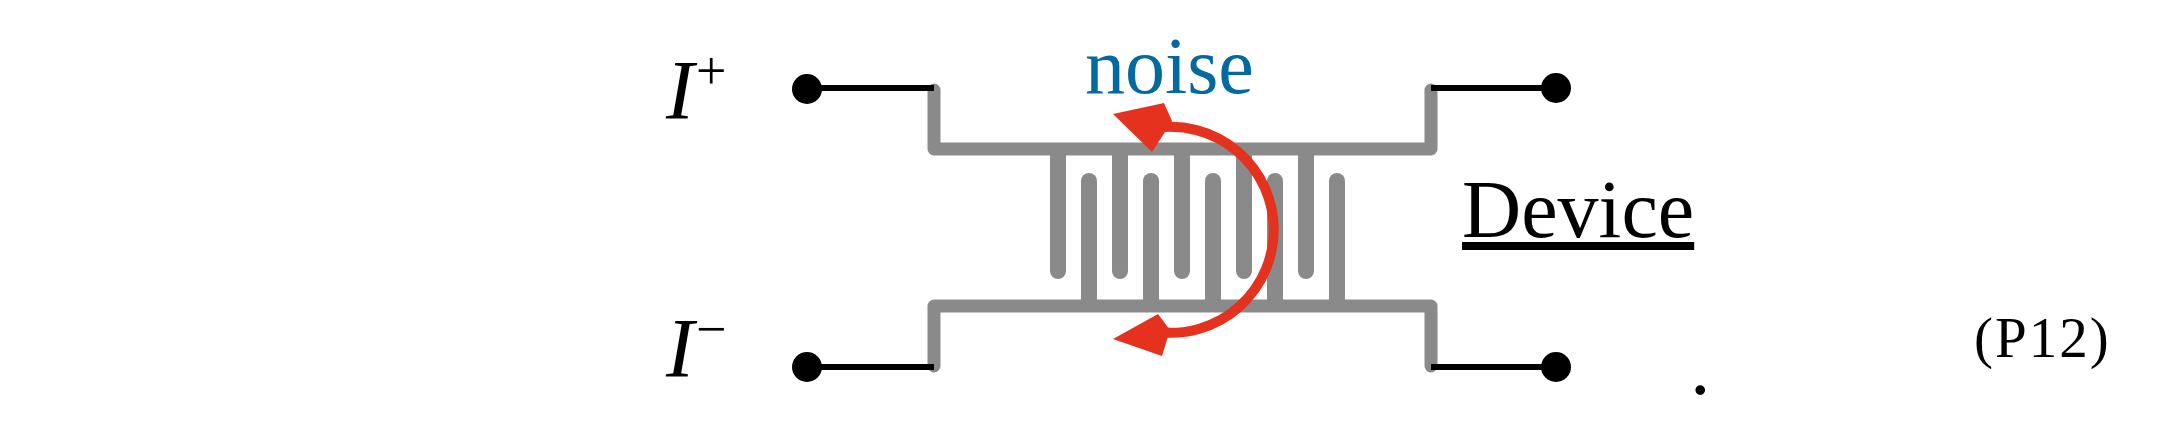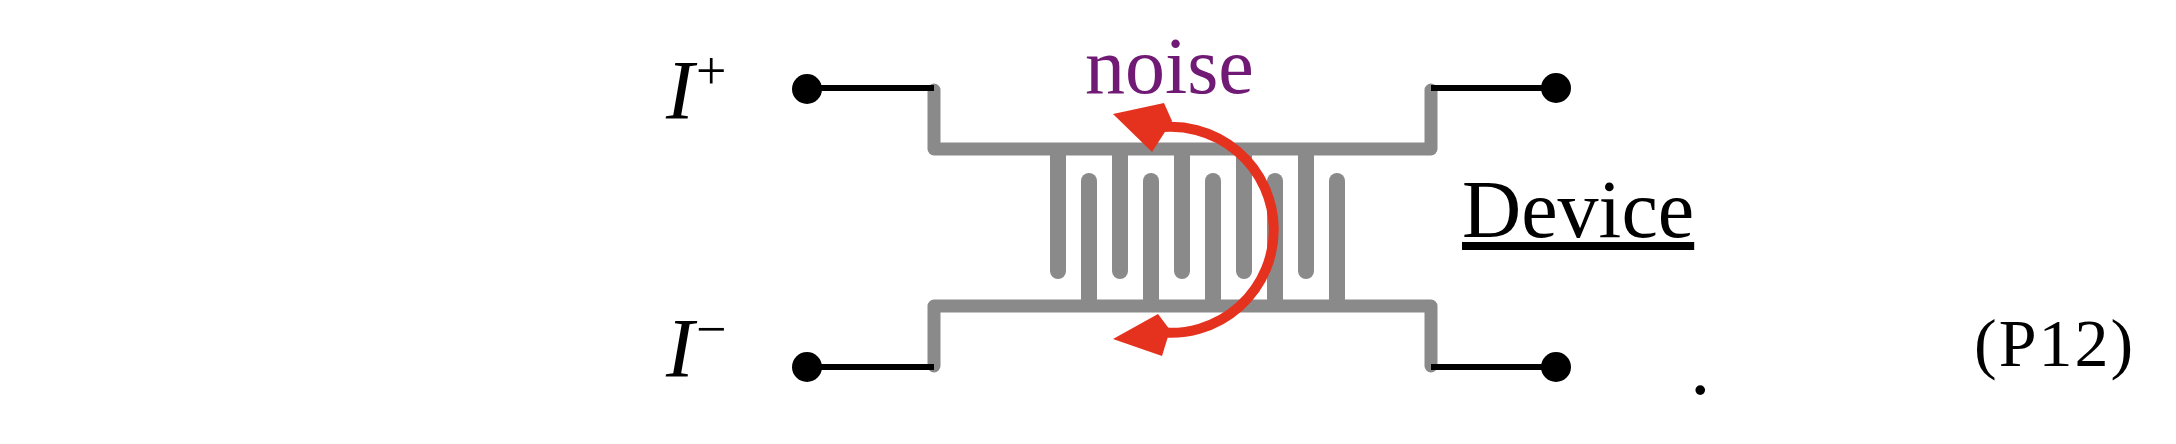--- a/index.html
+++ b/index.html
@@ -35,21 +35,21 @@
     font-size: 80px;
   }
   .device-label {
     font-size: 82px;
     text-decoration: underline;
   }
   .period-mark {
     font-size: 82px;
   }
   .equation-number {
-    font-size: 68px;
+    font-size: 57px;
     letter-spacing: 2px;
   }
 </style>
 </head>
 <body>
 
 <div class="canvas" style="background-color: rgb(255, 255, 255);">
 
   <svg class="schematic" viewBox="0 0 2176 444" xmlns="http://www.w3.org/2000/svg">
 
@@ -100,21 +100,21 @@
   </svg>
 
   <div class="txt i-label" style="left:666px; top:44px;">
     <span>I</span><sup class="sign">+</sup>
   </div>
 
   <div class="txt i-label" style="left:666px; top:302px;">
     <span>I</span><sup class="sign">−</sup>
   </div>
 
-  <div class="txt noise-label" style="left: 1085px; top: 26px; color: #701a75;">noise</div>
+  <div class="txt noise-label" style="left: 1085px; top: 26px; color: #0369a1;">noise</div>
 
   <div class="txt device-label" style="left:1462px; top:169px;">Device</div>
 
   <div class="txt period-mark" style="left:1690px; top:326px;">.</div>
 
   <div class="txt equation-number" style="left:1974px; top:309px;">(P12)</div>
 
 </div>
 
 </body></html>

